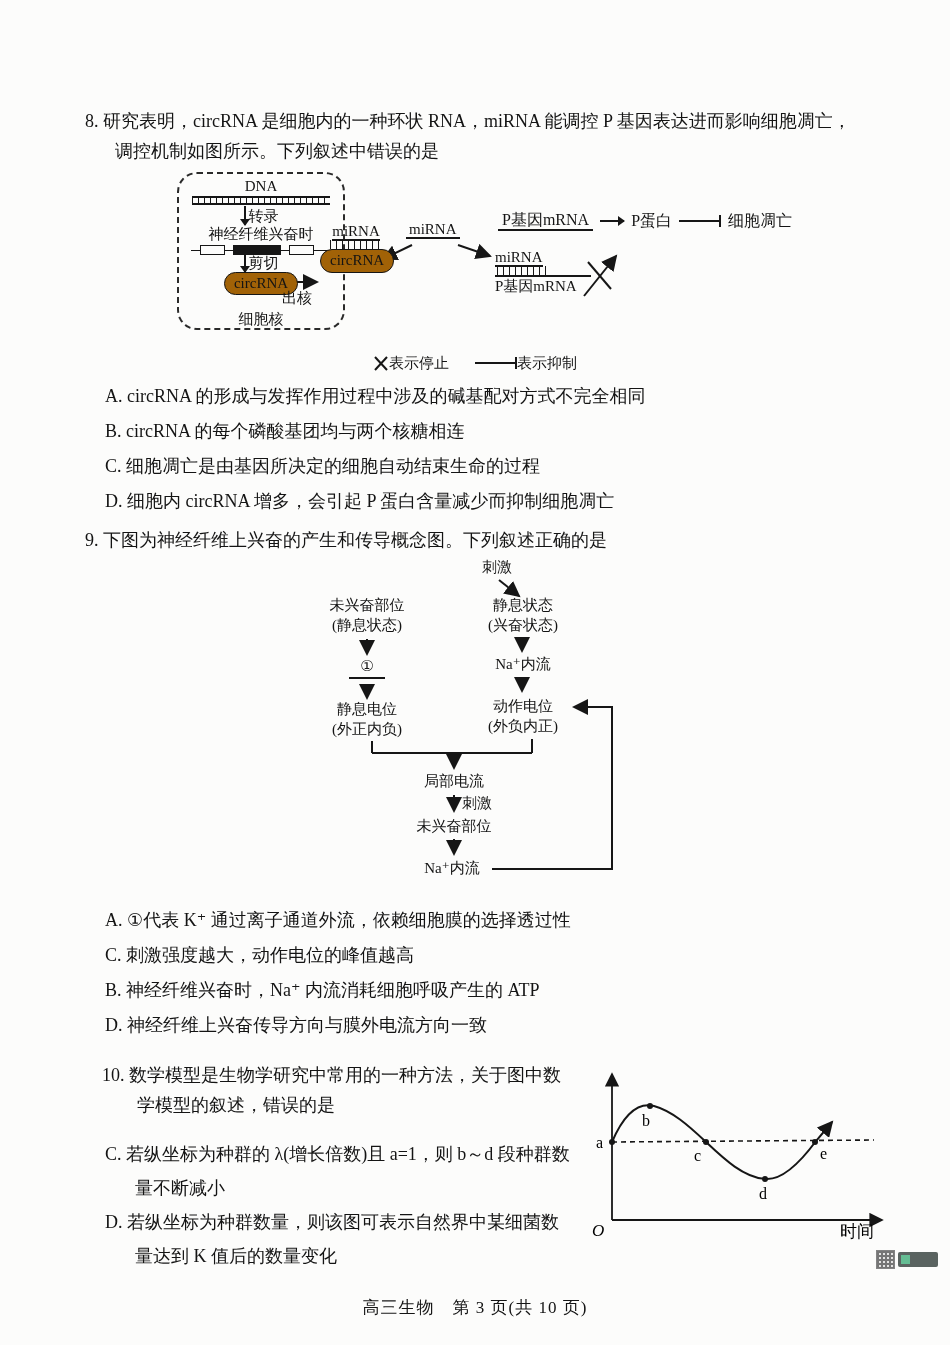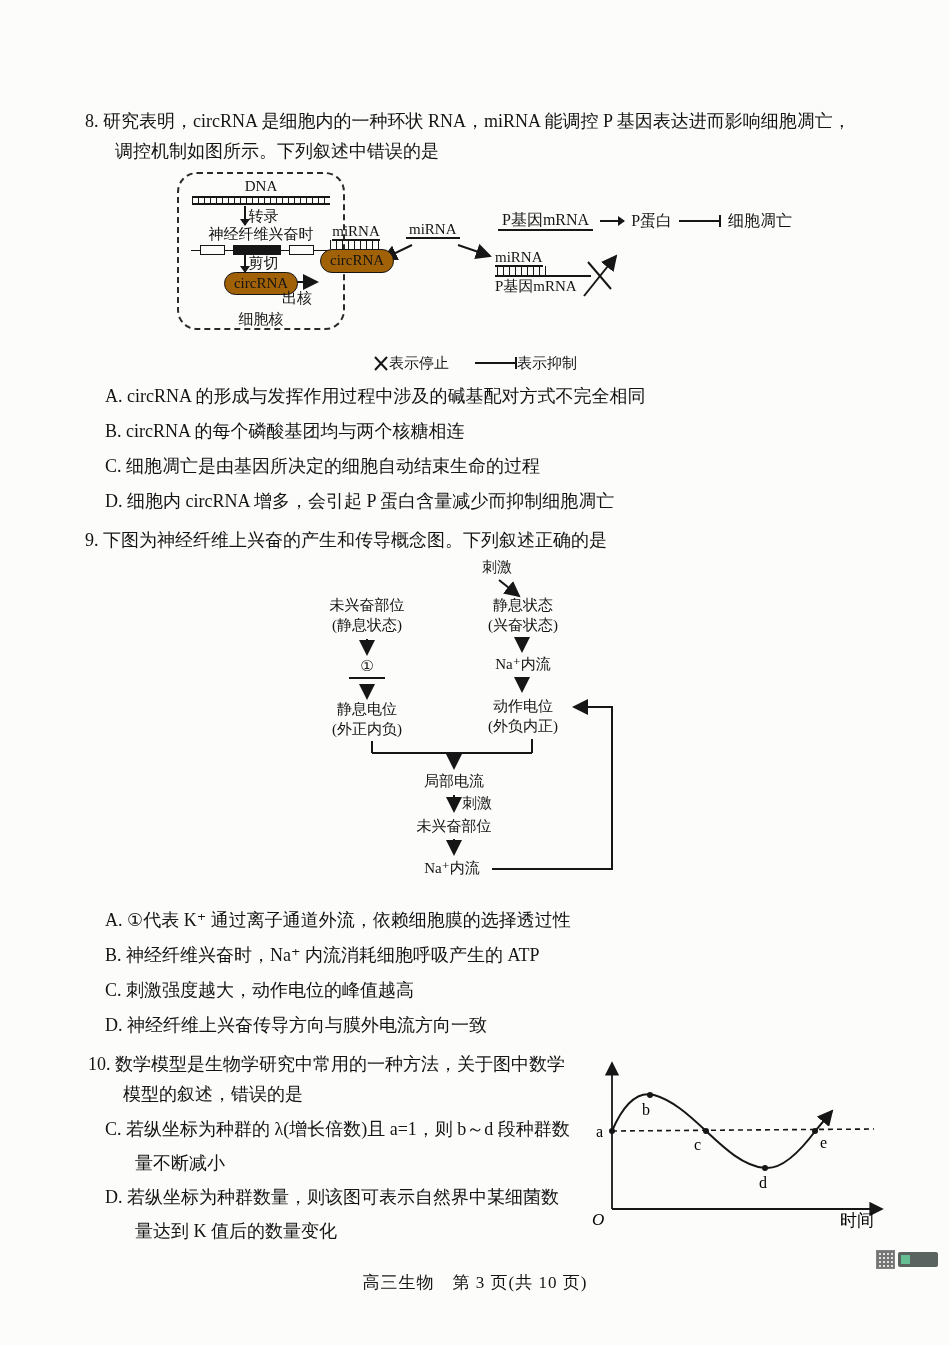--- a/index.html
+++ b/index.html
@@ -6,21 +6,21 @@
   .page{
     position:relative;
     width:950px;height:1345px;
     background:#fcfcfb;
     font-family:"Liberation Serif","DejaVu Serif","DejaVu Sans",serif;
     color:#141414;
     font-size:18px;line-height:30px;
     overflow:hidden;
   }
   .stem{margin:0;padding-left:115px;padding-right:85px;text-indent:-30px;}
-  .stem10{margin:3px;padding-left:120px;padding-right:4px;text-indent:-35px;}
+  .stem10{margin:17px;padding-left:120px;padding-right:4px;text-indent:-35px;}
   .opt{padding-left:135px;padding-right:55px;text-indent:-30px;line-height:35px;}
   .opt10{padding-left:135px;padding-right:4px;text-indent:-30px;line-height:34px;}
 
   
   .abs{position:absolute;}
   .hatch{height:9px;background:repeating-linear-gradient(90deg,#161616 0 1.5px,transparent 1.5px 6px);}
   .pill{display:inline-block;border:1.6px solid #161616;border-radius:13px;padding:0 9px;height:22px;line-height:21px;font-size:15px;background:#a16207;}
   .uline{border-bottom:2px solid #161616;}
   .inhibit{display:inline-block;position:relative;width:42px;height:2px;background:#161616;vertical-align:middle;}
   .inhibit::after{content:'';position:absolute;right:0;top:-5px;width:2px;height:12px;background:#161616;}
@@ -203,22 +203,22 @@
       </div>
 
       <div class="fc" style="left:454px;top:216px;">局部电流</div>
       <div class="abs" style="left:462px;top:238px;">刺激</div>
       <div class="fc" style="left:454px;top:261px;">未兴奋部位</div>
       <div class="fc" style="left:452px;top:303px;">Na⁺内流</div>
     </div>
 
     <div>
       <div class="opt">A. ①代表 K⁺ 通过离子通道外流，依赖细胞膜的选择透过性</div>
+      <div class="opt">C. 刺激强度越大，动作电位的峰值越高</div>
       <div class="opt">B. 神经纤维兴奋时，Na⁺ 内流消耗细胞呼吸产生的 ATP</div>
-      <div class="opt">C. 刺激强度越大，动作电位的峰值越高</div>
       <div class="opt">D. 神经纤维上兴奋传导方向与膜外电流方向一致</div>
     </div>
   </section>
 
   <section style="margin-top:6px;">
     <svg class="q10chart" viewBox="0 0 320 178">
       <defs>
         <marker id="mc" markerWidth="9" markerHeight="8" refX="7" refY="4" orient="auto">
           <path d="M0,0 L8,4 L0,8 z" fill="#161616"></path>
         </marker>

